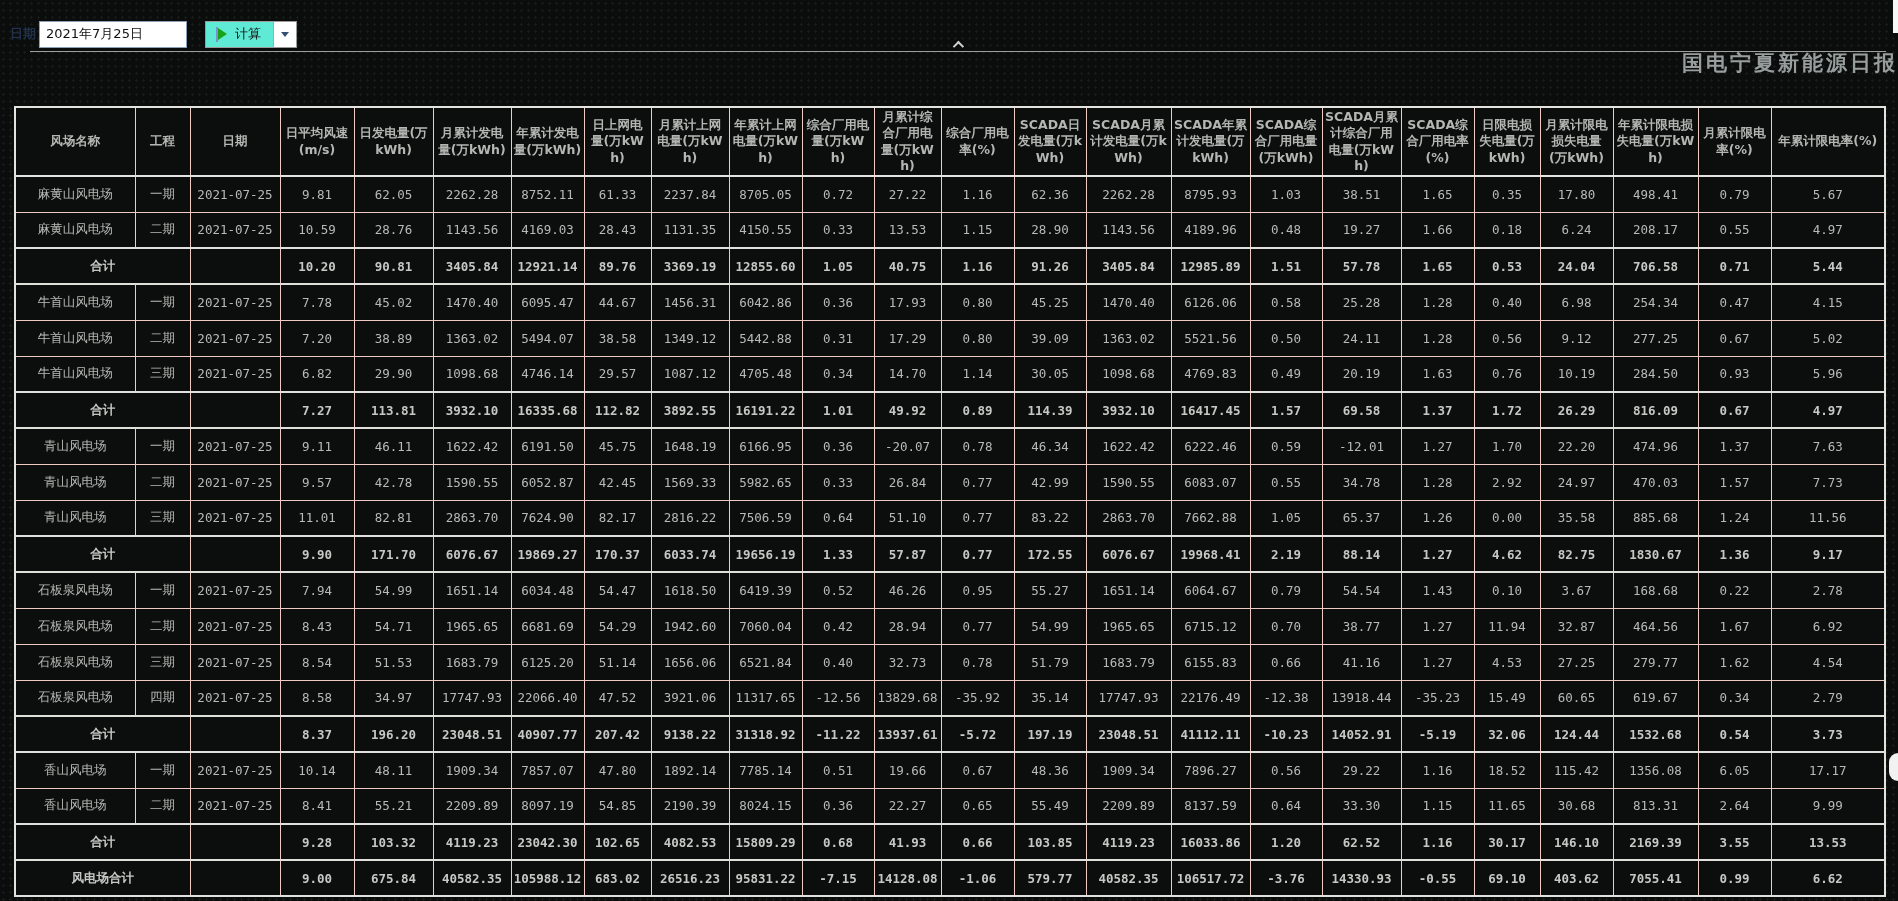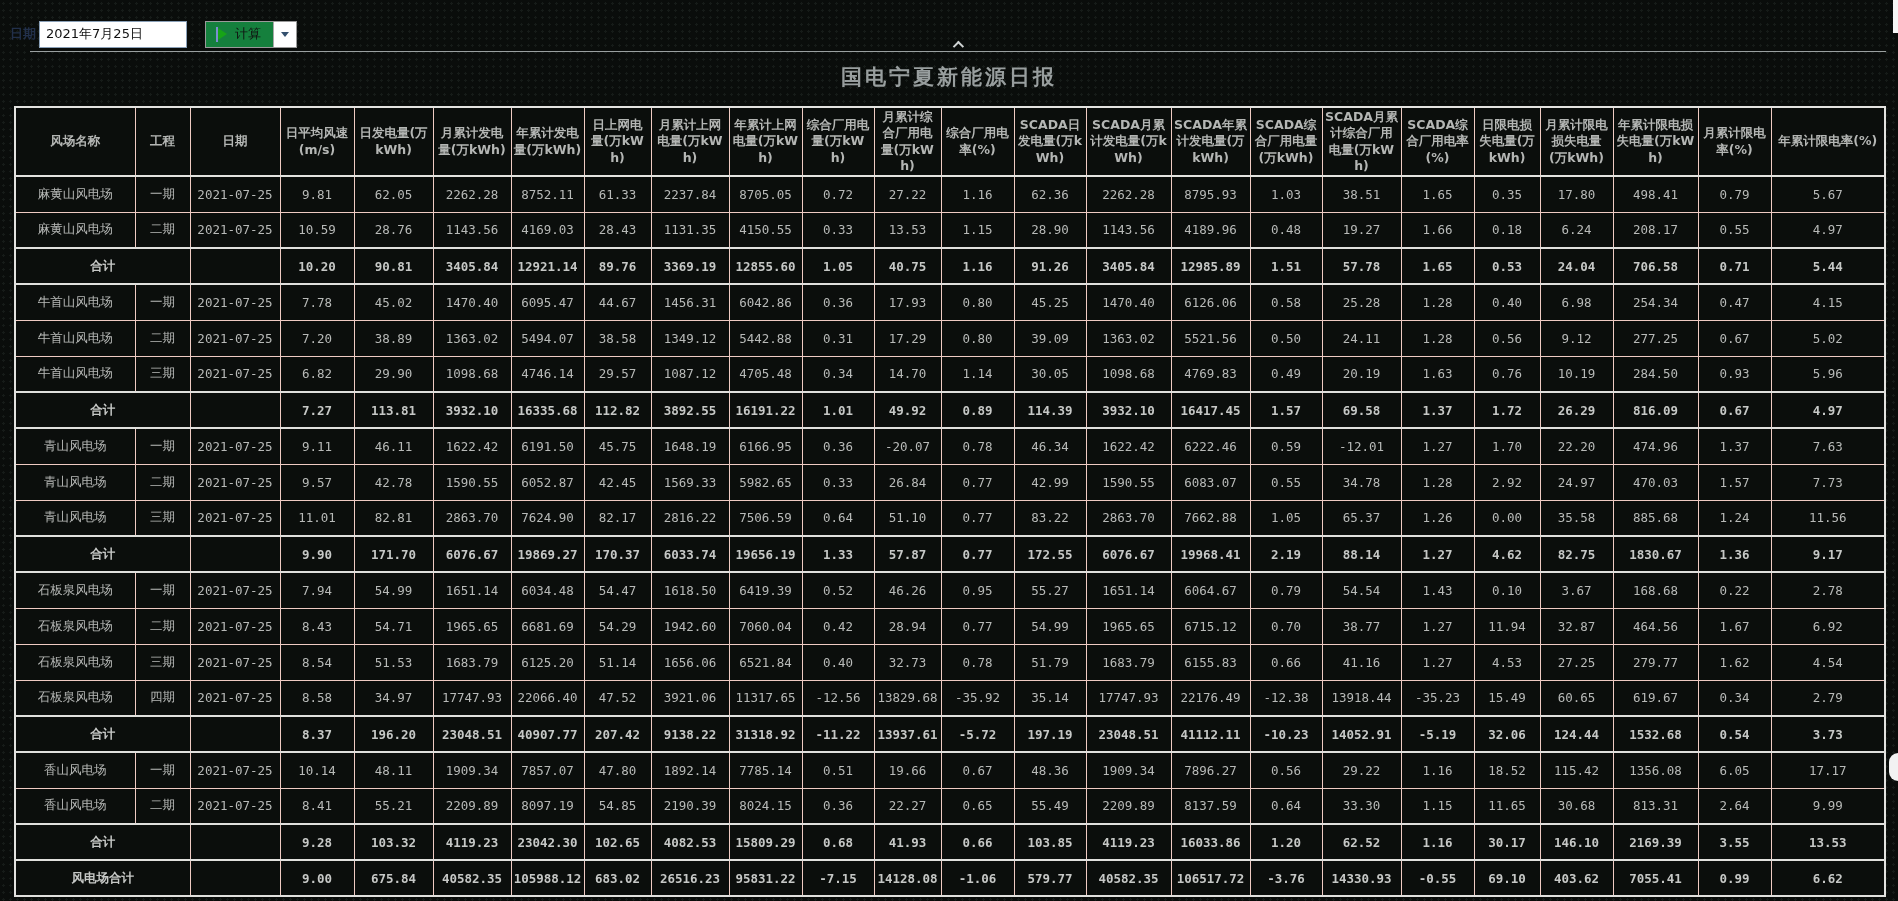--- a/index.html
+++ b/index.html
@@ -15,30 +15,30 @@
   .toolbar { position: absolute; top: 20px; left: 10px; height: 28px; display: flex; align-items: center; }
   .date-label { color: #22304a; font-size: 13px; font-weight: bold; margin-right: 3px; white-space: nowrap; }
   .date-input-wrap { position: relative; width: 148px; height: 27px; background: #fff; border: 1px solid #8aa0b8; display: flex; align-items: center; }
   .date-input { border: none; outline: none; flex: 1; height: 100%; font-size: 13px; padding-left: 6px; color: #111; background: transparent; font-family: "DejaVu Sans", sans-serif; }
   .cal-icon { width: 16px; height: 15px; margin-right: 4px; border: 1px solid #7c8fd0; background-color: #fff;
     background-image: linear-gradient(#d9b6c6 0 3px, transparent 3px),
       repeating-linear-gradient(90deg, #aab4e4 0 1px, transparent 1px 5px),
       repeating-linear-gradient(0deg, #aab4e4 0 1px, transparent 1px 4px);
     cursor: pointer; }
   .btn-group { display: flex; margin-left: 18px; height: 27px; border: 1px solid #9a9a9a; background: #fff; }
-  .calc-btn { display: flex; align-items: center; gap: 8px; padding: 0 12px; border: none; background: #15803d; font-size: 13px; color: #111; cursor: pointer; font-family: "DejaVu Sans", sans-serif; }
+  .calc-btn { display: flex; align-items: center; gap: 8px; padding: 0 12px; border: none; background: #5eead4; font-size: 13px; color: #111; cursor: pointer; font-family: "DejaVu Sans", sans-serif; }
   .play-icon { width: 0; height: 0; border-left: 9px solid #17a317; border-top: 6px solid transparent; border-bottom: 6px solid transparent; }
   .dd-btn { width: 23px; border: none; border-left: 1px solid #a8a8a8; background: #fff; display: flex; align-items: center; justify-content: center; cursor: pointer; }
   .dd-arrow { width: 0; height: 0; border-top: 5px solid #34506e; border-left: 4.5px solid transparent; border-right: 4.5px solid transparent; }
   
   .separator { position: absolute; top: 51px; left: 30px; width: 1856px; height: 1px; background: #9aa0a0; }
   .collapse-tab { position: absolute; top: 38px; left: 944px; width: 26px; height: 13px; display: flex; align-items: center; justify-content: center; cursor: pointer; }
   .chevron-up { width: 8px; height: 8px; border-top: 2px solid #cfd3d3; border-right: 2px solid #cfd3d3; transform: rotate(-45deg) translateY(2px); }
   
-  .page-title { position: absolute; top: 63px; left: 0; width: 100%; text-align: center; color: #989e9e; font-size: 21px; font-weight: bold; letter-spacing: 3px; }
+  .page-title { position: absolute; top: 49px; left: 0; width: 100%; text-align: right; color: #989e9e; font-size: 21px; font-weight: bold; letter-spacing: 3px; }
   
   table.report { position: absolute; top: 106px; left: 14px; width: 1870px; border-collapse: collapse; table-layout: fixed; border: 2px solid #e3e3e0; background: #0b0e0c; }
   th, td { border: 1px solid #efcbc3; text-align: center; vertical-align: middle; overflow: hidden; }
   th { height: 68px; padding: 1px 2px; color: #b4b6b4; font-size: 12.5px; font-weight: bold; line-height: 1.3; word-break: break-all; border-bottom: 2px solid #e3e3e0; }
   td { height: 36px; padding: 0 2px; color: #b8bab8; font-size: 12.5px; font-family: "DejaVu Sans Mono", "DejaVu Sans", monospace; }
   td.cjk { font-family: Liberation Mono, monospace; }
   tr.total td { font-weight: bold; color: #c6c8c6; border-top: 2px solid #e0e0dd; border-bottom: 2px solid #e0e0dd; }
   
   .scroll-strip-top { position: absolute; right: 0; top: 0; width: 5px; height: 33px; background: #f7f7f7; }
   .scroll-thumb { position: absolute; right: 0; top: 753px; width: 9px; height: 28px; background: #f2f2f2; border-radius: 14px 0 0 14px; }

